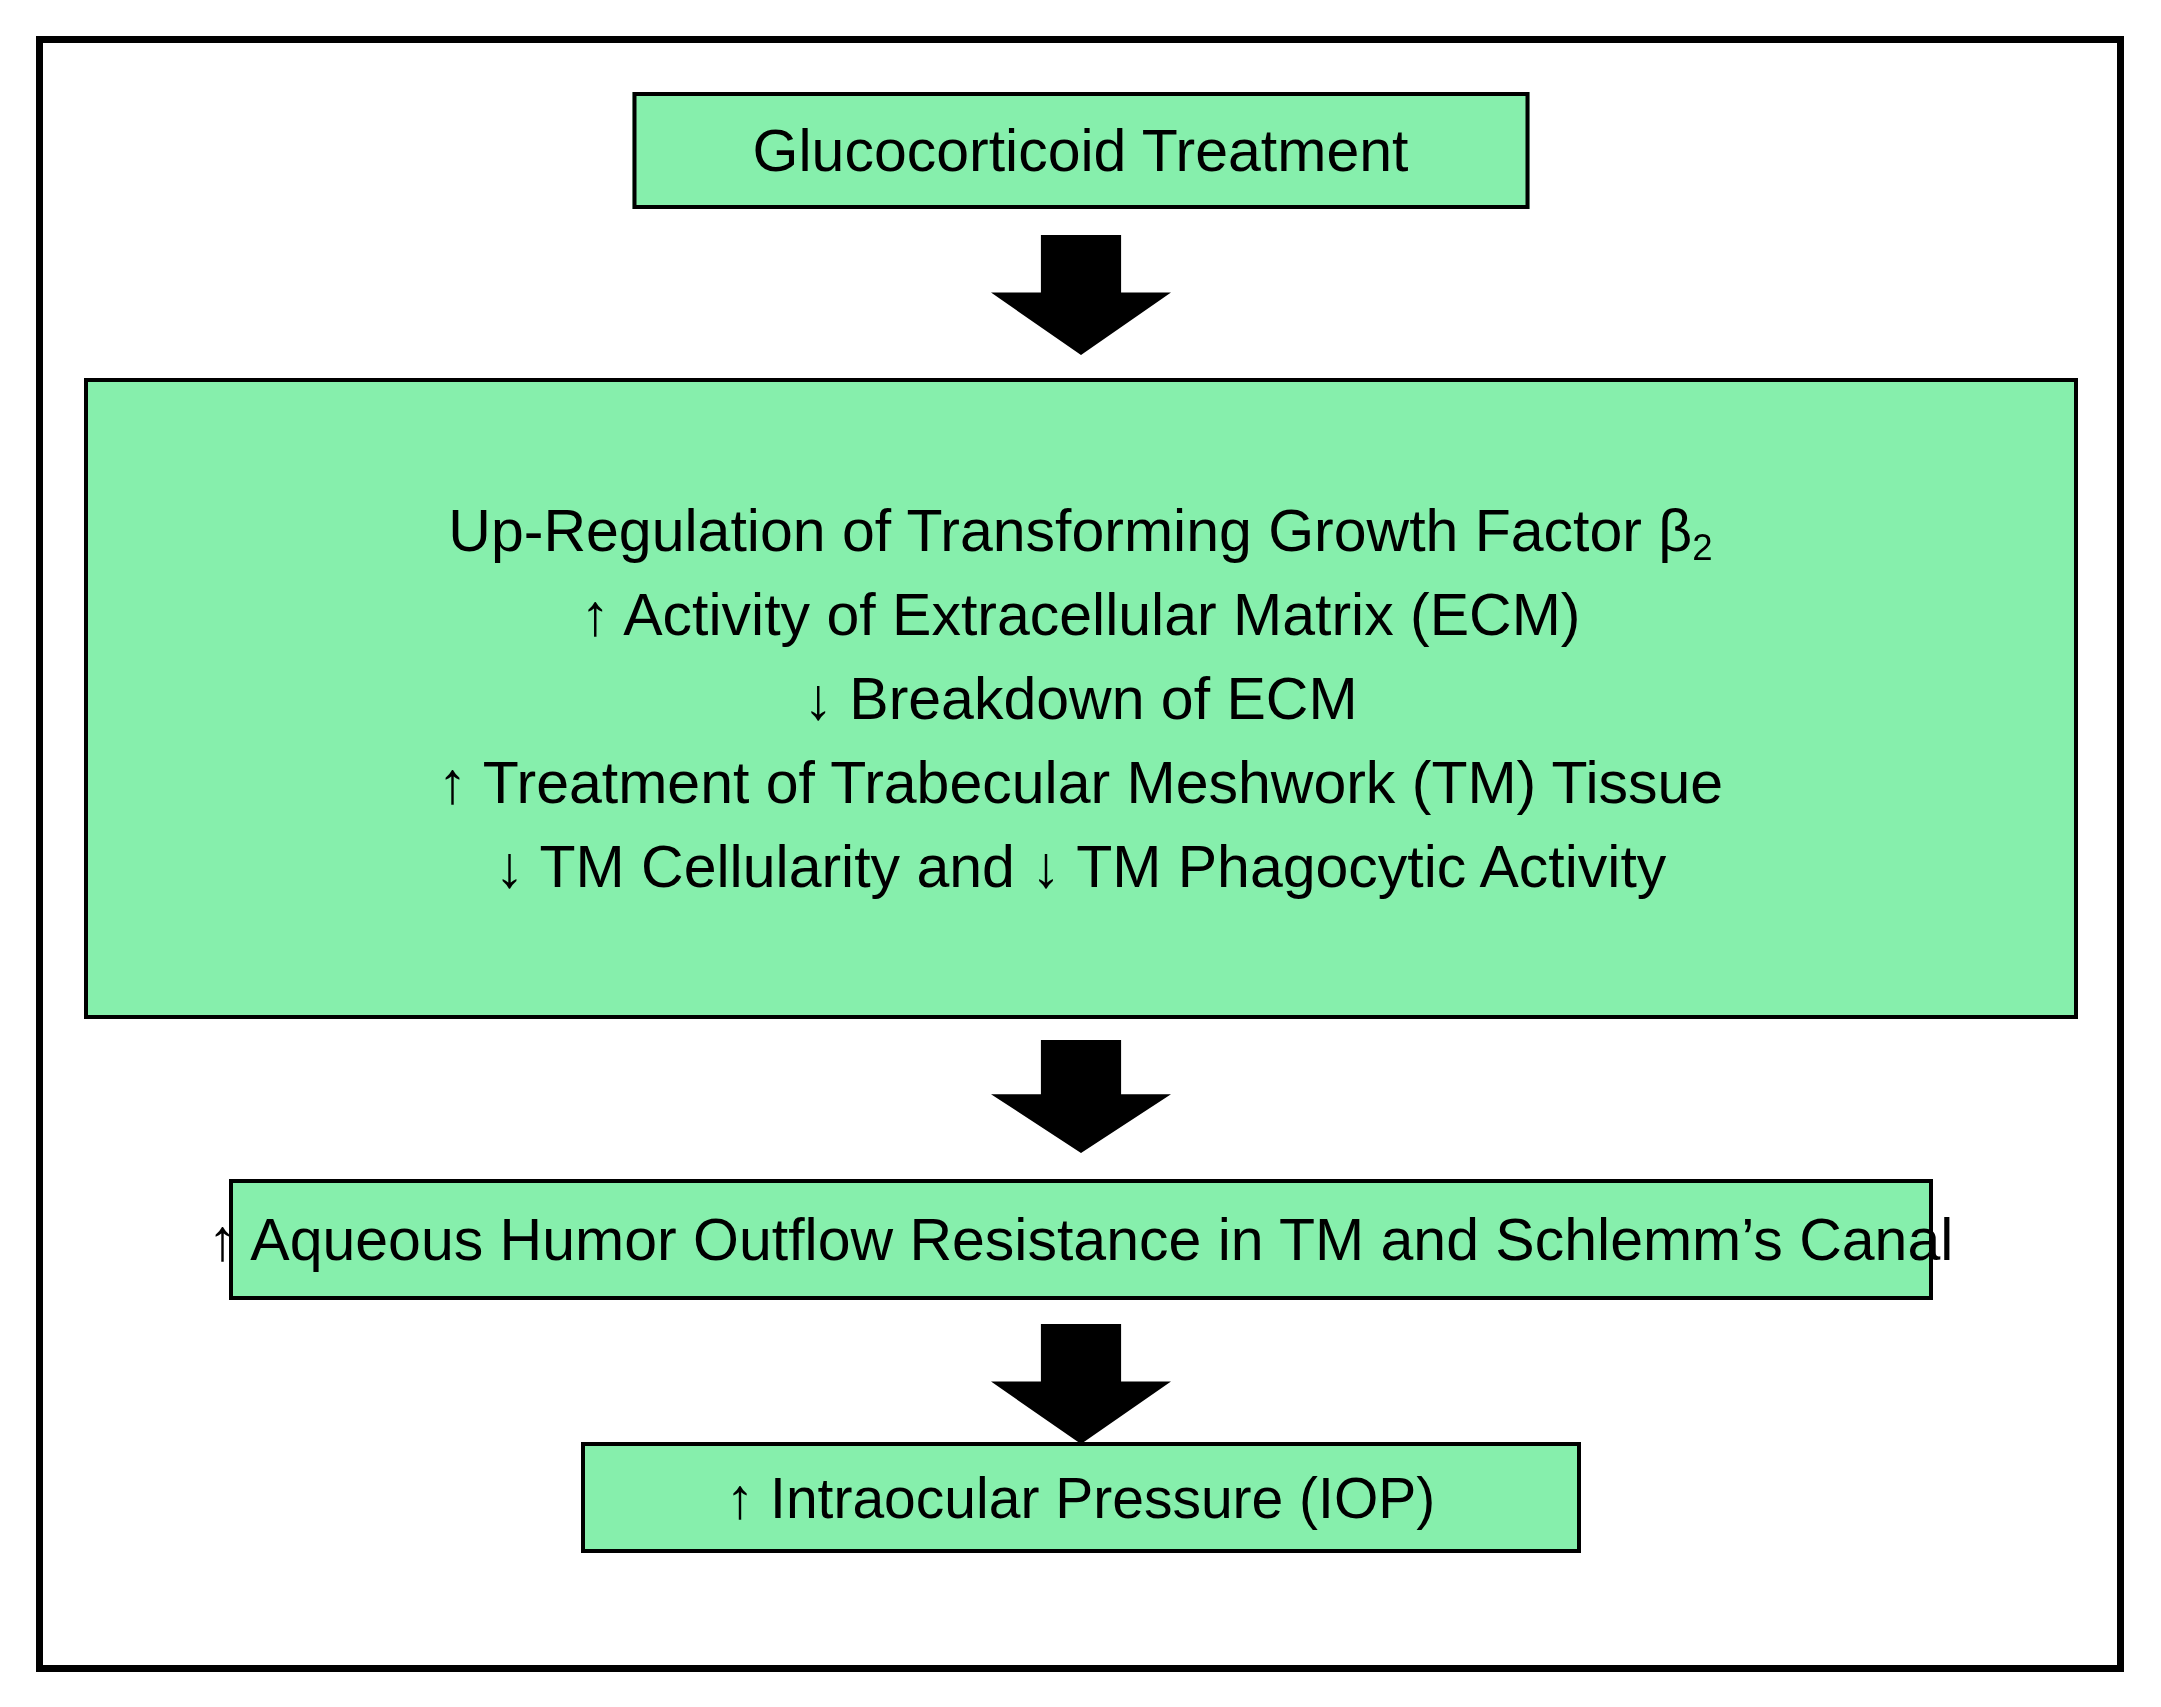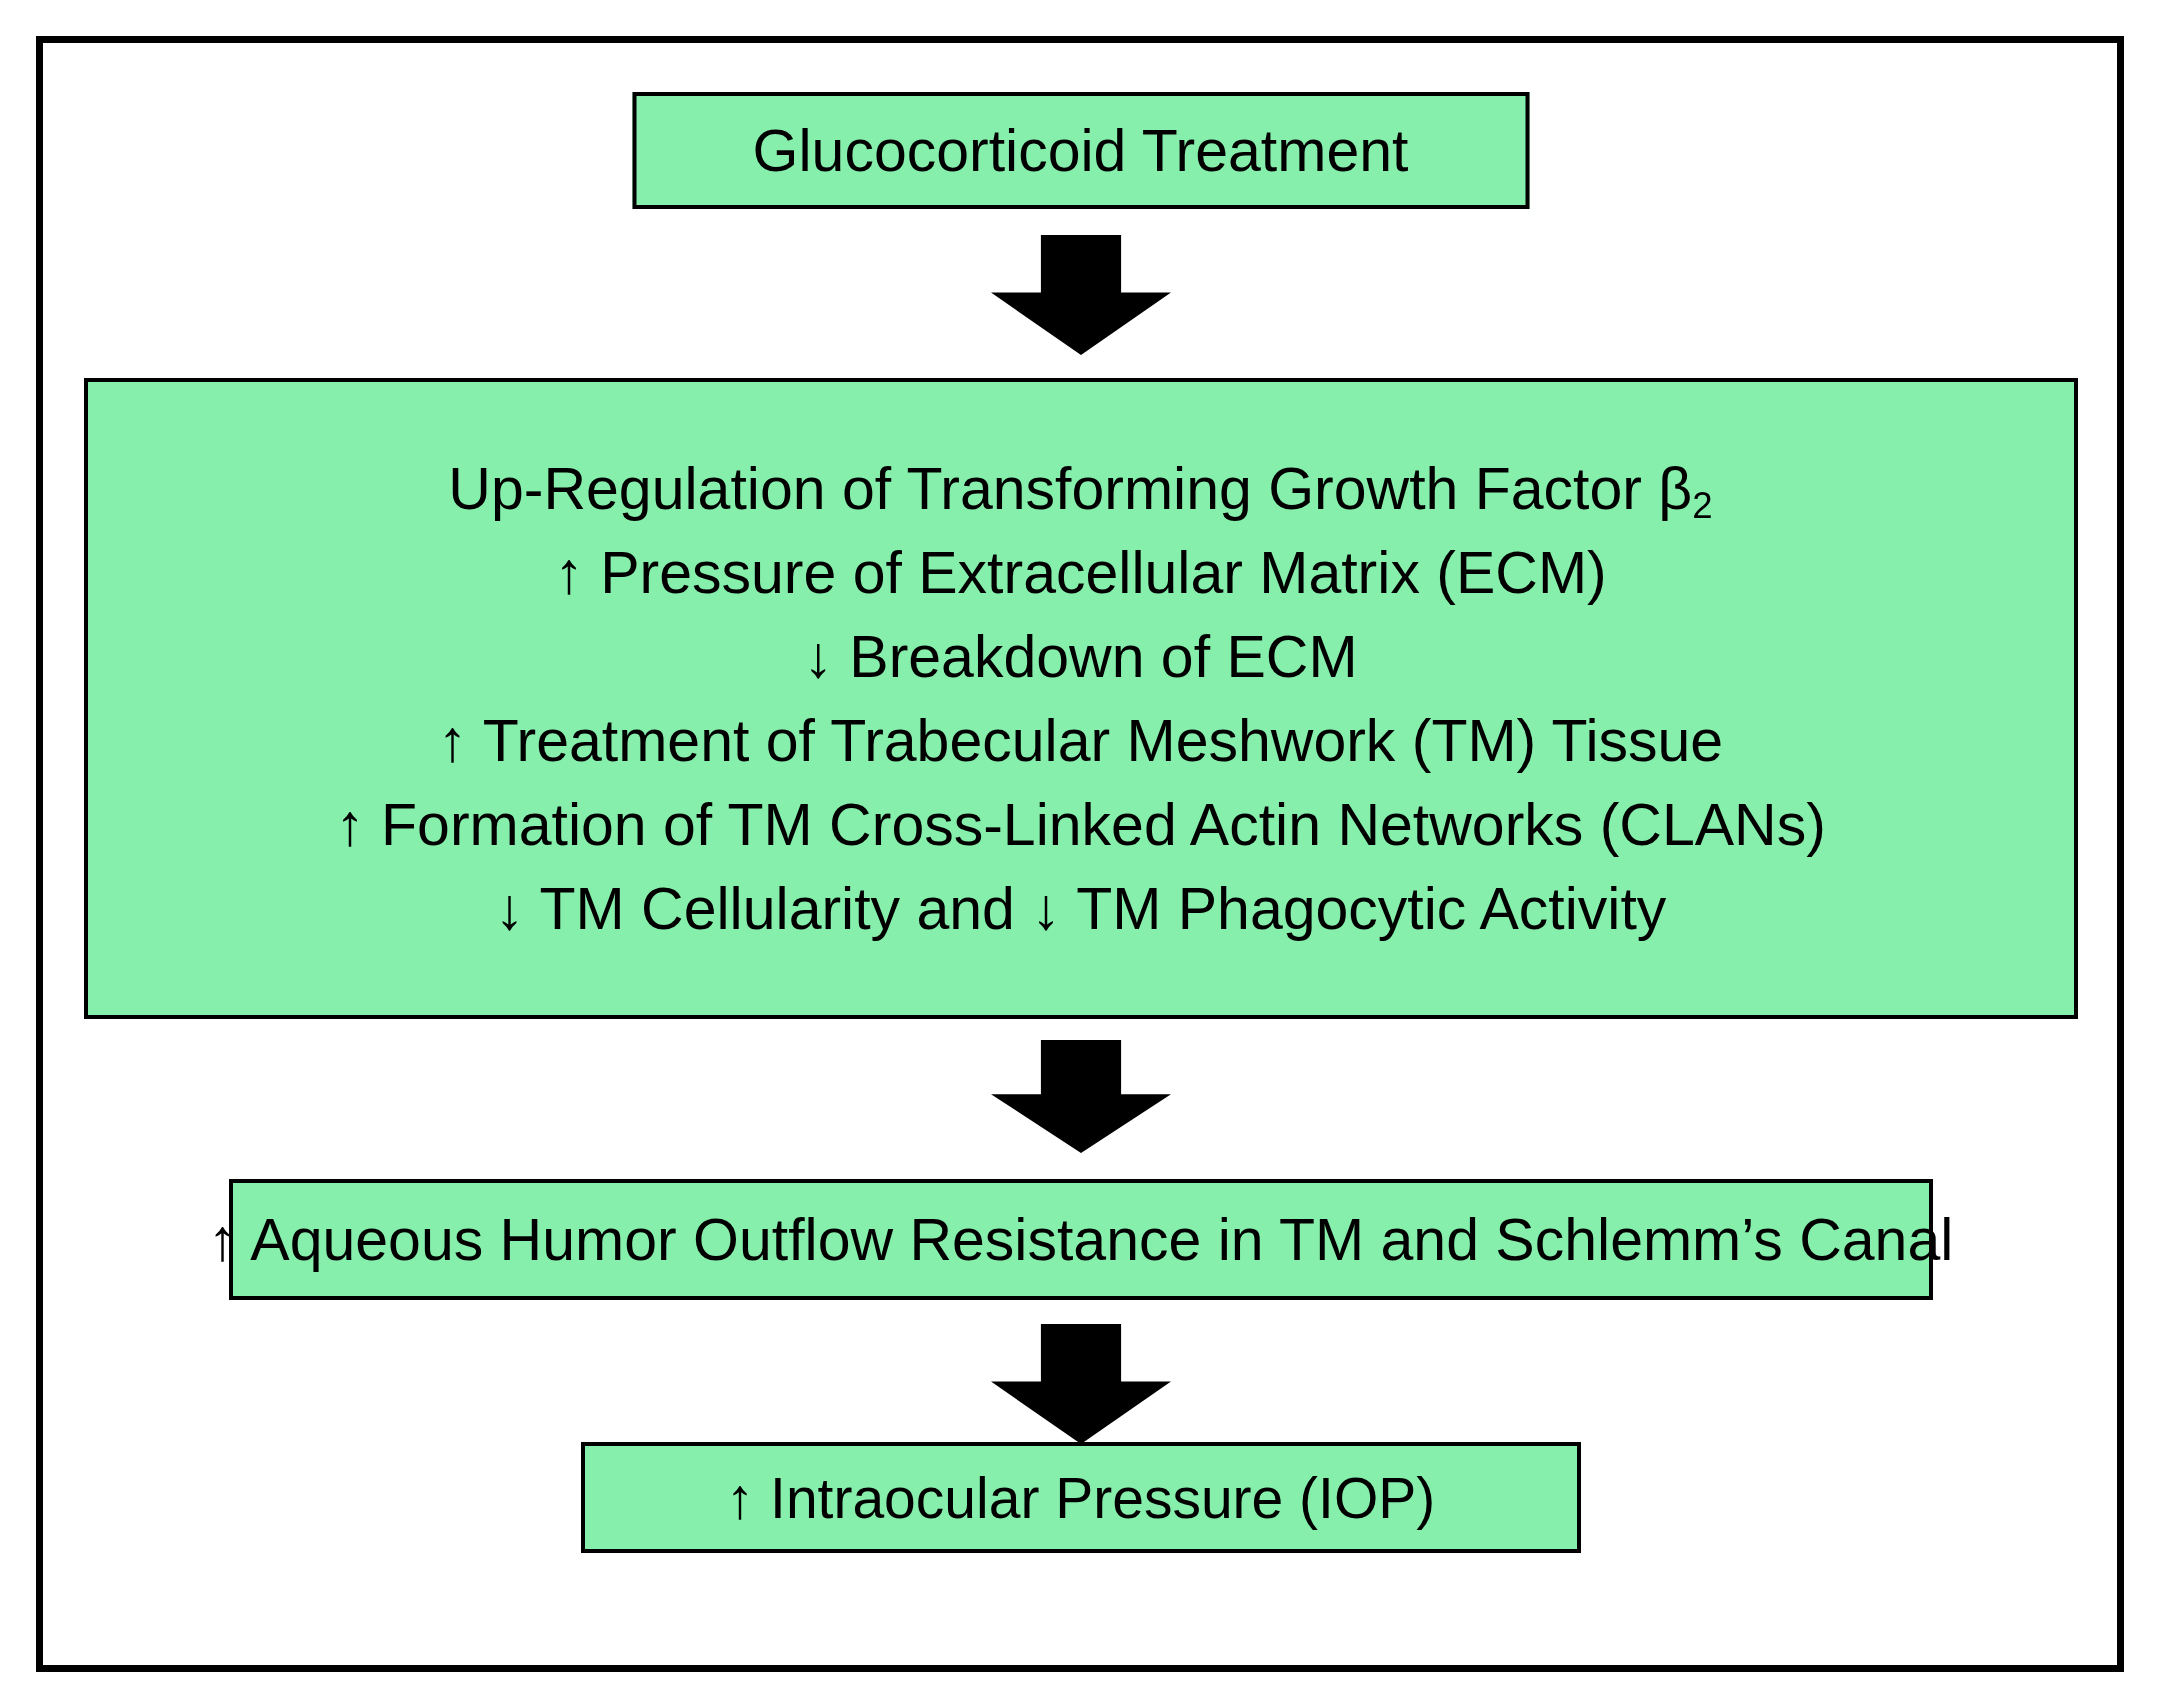--- a/index.html
+++ b/index.html
@@ -85,24 +85,23 @@
 </div>
 
 <div class="flow-arrow" id="flow-arrow-1">
   <svg viewBox="0 0 220 146" preserveAspectRatio="none" aria-hidden="true">
     <path d="M61 0 H159 V70 H220 L110 146 L0 70 H61 Z" fill="#000000"></path>
   </svg>
 </div>
 
 <div class="node" id="box-process">
   <div class="line"><span>Up-Regulation of Transforming Growth Factor β</span><sub>2</sub></div>
-  <div class="line"><span>↑ Pressure of Extracellular Matrix (ECM)</span></div>
+  <div class="line"><span>↑ Activity of Extracellular Matrix (ECM)</span></div>
   <div class="line"><span>↓ Breakdown of ECM</span></div>
   <div class="line"><span>↑ Treatment of Trabecular Meshwork (TM) Tissue</span></div>
-  <div class="line"><span>↑ Formation of TM Cross-Linked Actin Networks (CLANs)</span></div>
   <div class="line"><span>↓ TM Cellularity and ↓ TM Phagocytic Activity</span></div>
 </div>
 
 <div class="flow-arrow" id="flow-arrow-2">
   <svg viewBox="0 0 220 146" preserveAspectRatio="none" aria-hidden="true">
     <path d="M61 0 H159 V70 H220 L110 146 L0 70 H61 Z" fill="#000000"></path>
   </svg>
 </div>
 
 <div class="node" id="box-outflow">

